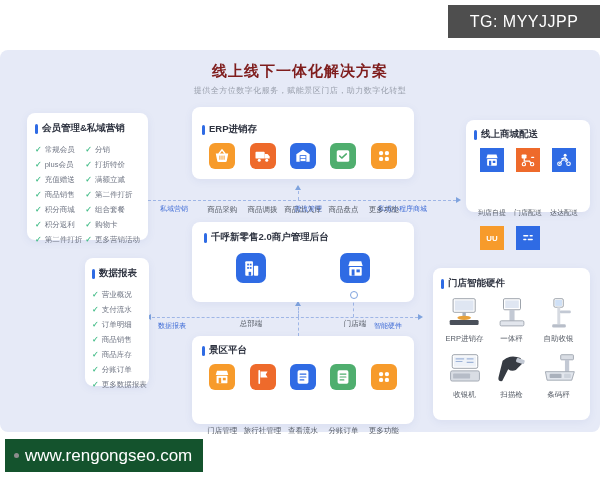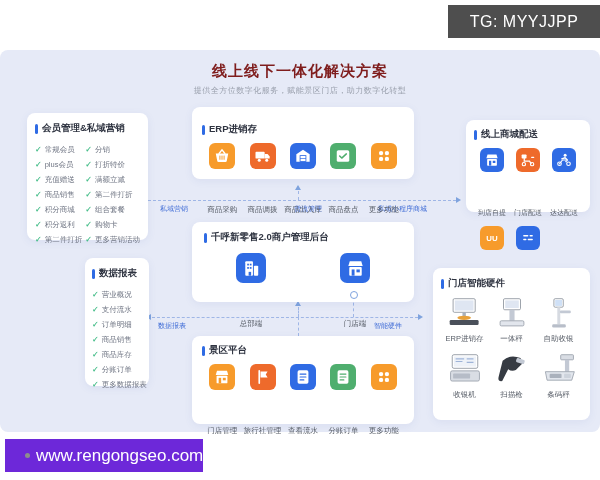--- a/index.html
+++ b/index.html
@@ -39,21 +39,21 @@
   #card-backend{left:192px;top:222px;width:222px;height:80px;padding:9px 12px;}
   #card-scenic{left:192px;top:336px;width:222px;height:88px;padding:8px 10px;}
   #card-delivery{left:466px;top:120px;width:124px;height:92px;padding:8px 8px;}
   .tile-row{display:flex;justify-content:space-between;}
   .tile-row.centered{justify-content:space-between;padding:2px 26px 0 26px;}
   .tile-item{display:flex;flex-direction:column;align-items:center;width:42px;gap:32px;}
   .tile{width:26px;height:26px;border-radius:6px;display:flex;align-items:center;justify-content:center;}
   .tile svg{width:20px;height:20px;display:block;}
   .tile-lg{width:30px;height:30px;border-radius:7px;}
   .tile-lg svg{width:23px;height:23px;}
-  .tile-sm{width:24px;height:24px;border-radius:6px;}
+  .tile-sm{width:24px;height:24px;border-radius:0;}
   .tile-sm svg{width:18px;height:18px;}
   .tile-label{margin-top:4px;font-size:7.5px;color:#565c66;white-space:nowrap;}
   .grid-3{display:grid;grid-template-columns:repeat(3,1fr);row-gap:8px;justify-items:center;}
   .grid-3 .tile-item{width:36px;}
   .grid-3 .tile-label{font-size:7px;}
 
   
   #card-hardware{left:433px;top:268px;width:157px;height:152px;padding:9px 8px;}
   .hw-grid{display:grid;grid-template-columns:repeat(3,1fr);row-gap:9px;justify-items:center;}
   .hw-item{display:flex;flex-direction:column;align-items:center;width:46px;}
@@ -66,22 +66,22 @@
   .hline{border-top:1px dashed #9FB6E6;height:0;}
   .vline{border-left:1px dashed #9FB6E6;width:0;}
   .conn-label{position:absolute;z-index:1;font-size:7px;color:#3E6BD6;white-space:nowrap;}
   .arr{position:absolute;width:0;height:0;z-index:1;}
   .arr-l{border-top:3px solid transparent;border-bottom:3px solid transparent;border-right:5px solid #7FA3DE;}
   .arr-r{border-top:3px solid transparent;border-bottom:3px solid transparent;border-left:5px solid #7FA3DE;}
   .arr-u{border-left:3.5px solid transparent;border-right:3.5px solid transparent;border-bottom:5px solid #7FA3DE;}
   .node-dot{position:absolute;width:6px;height:6px;border-radius:50%;background:#fff;border:1.5px solid #7FA3DE;z-index:3;}
 
   
-  .wm-badge{position:absolute;left:5px;top:439px;height:33px;width:198px;background:#6d28d9;color:#fff;
-            display:flex;align-items:center;gap:6px;padding-left:20px;font-size:17px;box-sizing:border-box;}
+  .wm-badge{position:absolute;left:5px;top:439px;height:33px;width:198px;background:#14532d;color:#fff;
+            display:flex;align-items:center;gap:6px;padding-left:9px;font-size:17px;box-sizing:border-box;}
   .wm-dot{width:5px;height:5px;border-radius:50%;background:#8d8d8d;flex:0 0 auto;}
 </style>
 </head>
 <body>
 
 <div id="frame">
 
   <div class="tg-badge">
     <span>TG: MYYJJPP</span>
   </div>

